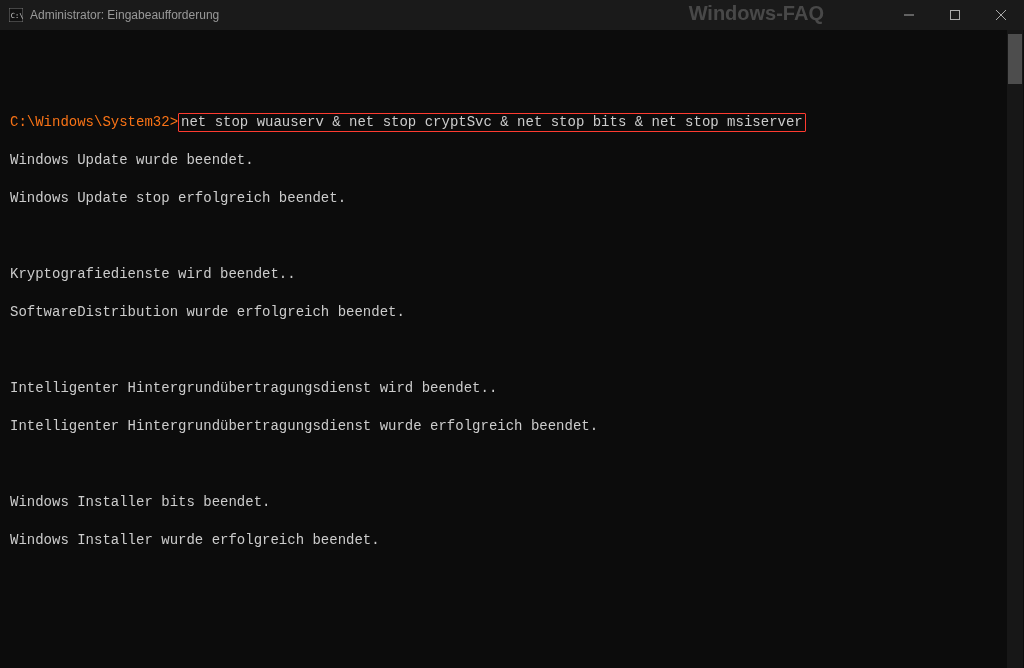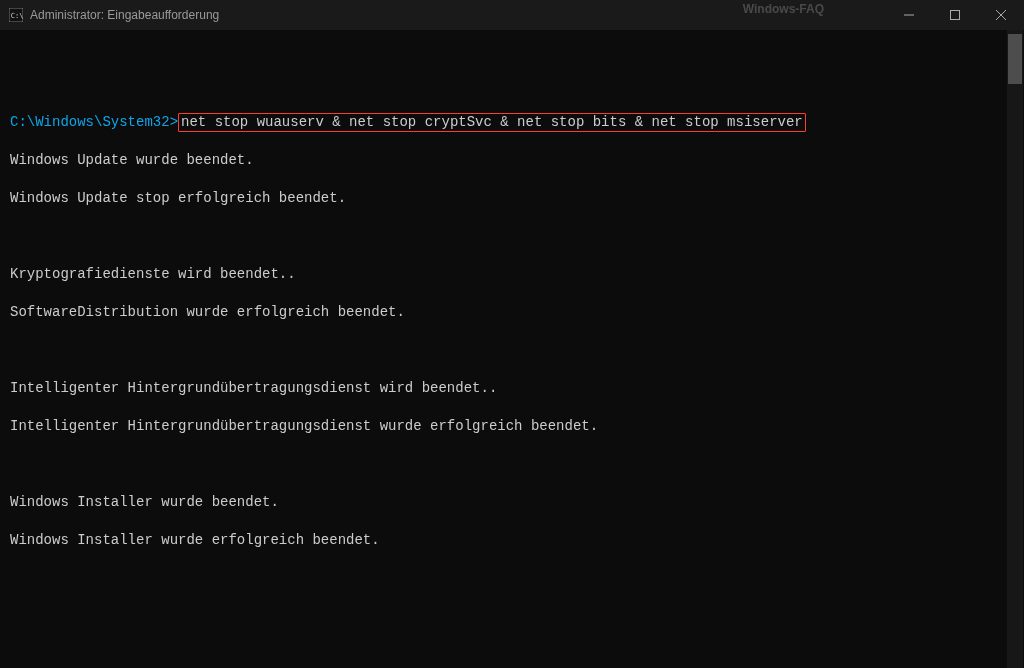--- a/index.html
+++ b/index.html
@@ -48,33 +48,33 @@
       justify-content: center;
       color: #aaa;
     }
     .window-btn svg { width: 10px; height: 10px; }
     .watermark {
       position: absolute;
       top: 2px;
       right: 200px;
       color: rgba(160,160,160,0.35);
       font-family: 'Segoe UI', sans-serif;
-      font-size: 12px;
+      font-size: 20px;
       font-weight: 600;
       pointer-events: none;
     }
     .terminal {
       padding: 6px 0 6px 10px;
       line-height: 19px;
       white-space: pre;
       position: relative;
       height: calc(100% - 30px);
     }
     .line { display: block; white-space: pre; }
-    .prompt { color: #0ea5e9; }
+    .prompt { color: #f97316; }
     .hl {
       border: 1.5px solid #ff3b30;
       padding: 0 2px;
       border-radius: 1px;
       display: inline-block;
       line-height: 17px;
       margin-top: 20px;
     }
     .scrollbar {
       position: absolute;
@@ -134,21 +134,21 @@
 <span class="line"><span class="prompt">C:\Windows\System32&gt;</span><span class="hl">net stop wuauserv &amp; net stop cryptSvc &amp; net stop bits &amp; net stop msiserver</span></span>
 <span class="line">Windows Update wurde beendet.</span>
 <span class="line">Windows Update stop erfolgreich beendet.</span>
 <span class="line"> </span>
 <span class="line">Kryptografiedienste wird beendet..</span>
 <span class="line">SoftwareDistribution wurde erfolgreich beendet.</span>
 <span class="line"> </span>
 <span class="line">Intelligenter Hintergrundübertragungsdienst wird beendet..</span>
 <span class="line">Intelligenter Hintergrundübertragungsdienst wurde erfolgreich beendet.</span>
 <span class="line"> </span>
-<span class="line">Windows Installer wurde beendet.</span>
+<span class="line">Windows Installer bits beendet.</span>
 <span class="line">Windows Installer wurde erfolgreich beendet.</span>
 <span class="line"> </span>
 <span class="line"> </span>
 <span class="line"> </span>
 
 
 
 
 
 

